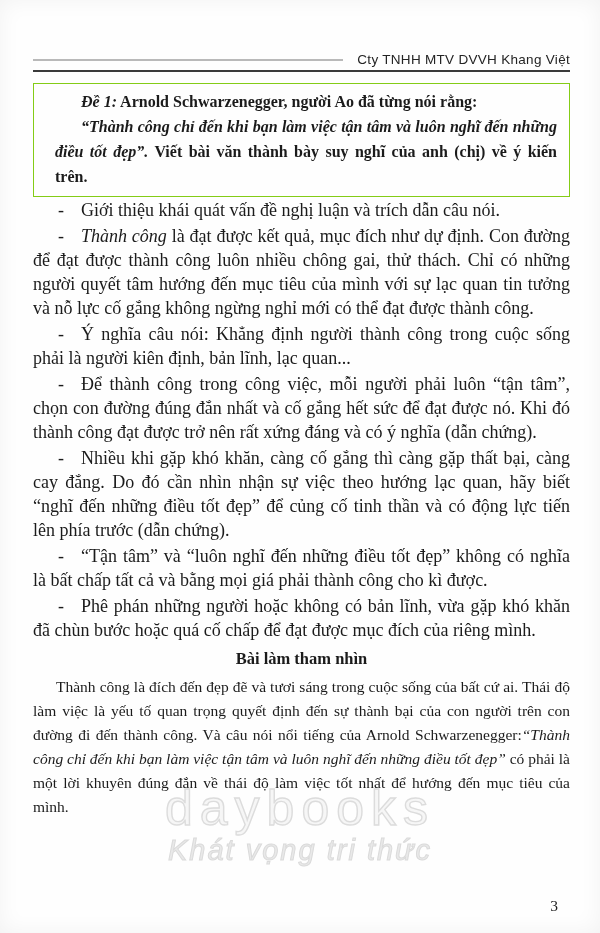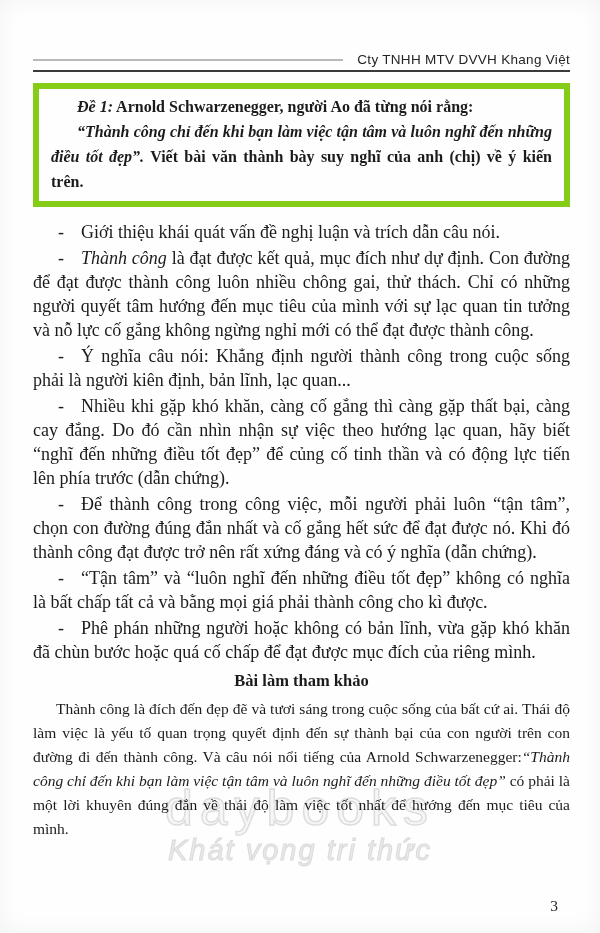--- a/index.html
+++ b/index.html
@@ -41,23 +41,23 @@
   }
   .header-text {
     font-family: "Liberation Sans", sans-serif;
     font-size: 13.5px;
     letter-spacing: 0.3px;
     color: #242424;
     white-space: nowrap;
   }
   
   .prompt-box {
-    border: 6px solid #84cc16;
-    padding: 5px 12px 7px 12px;
-    margin-bottom: 13px;
+    border: 1px solid #84cc16;
+    padding: 5px 12px 7px 21px;
+    margin-bottom: 1px;
   }
   .prompt-box p {
     margin: 0;
     text-indent: 26px;
     font-size: 16px;
     line-height: 25px;
     font-weight: bold;
     text-align: justify;
   }
   .bi { font-style: italic; font-weight: bold; }
@@ -148,30 +148,30 @@
       <p><span class="bi">“Thành công chỉ đến khi bạn làm việc tận tâm và luôn nghĩ đến những điều tốt đẹp”.</span><span class="b"> Viết bài văn thành bày suy nghĩ của anh (chị) về ý kiến trên.</span></p>
     </div>
 
 
     <p class="li"><span class="dash">-</span><span>Giới thiệu khái quát vấn đề nghị luận và trích dẫn câu nói.</span></p>
 
     <p class="li"><span class="dash">-</span><span class="it">Thành công</span><span> là đạt được kết quả, mục đích như dự định. Con đường để đạt được thành công luôn nhiều chông gai, thử thách. Chỉ có những người quyết tâm hướng đến mục tiêu của mình với sự lạc quan tin tưởng và nỗ lực cố gắng không ngừng nghỉ mới có thể đạt được thành công.</span></p>
 
     <p class="li"><span class="dash">-</span><span>Ý nghĩa câu nói: Khẳng định người thành công trong cuộc sống phải là người kiên định, bản lĩnh, lạc quan...</span></p>
 
+    <p class="li"><span class="dash">-</span><span>Để thành công trong công việc, mỗi người phải luôn “tận tâm”, chọn con đường đúng đắn nhất và cố gắng hết sức để đạt được nó. Khi đó thành công đạt được trở nên rất xứng đáng và có ý nghĩa (dẫn chứng).</span></p>
+
     <p class="li"><span class="dash">-</span><span>Nhiều khi gặp khó khăn, càng cố gắng thì càng gặp thất bại, càng cay đắng. Do đó cần nhìn nhận sự việc theo hướng lạc quan, hãy biết “nghĩ đến những điều tốt đẹp” để củng cố tinh thần và có động lực tiến lên phía trước (dẫn chứng).</span></p>
-
-    <p class="li"><span class="dash">-</span><span>Để thành công trong công việc, mỗi người phải luôn “tận tâm”, chọn con đường đúng đắn nhất và cố gắng hết sức để đạt được nó. Khi đó thành công đạt được trở nên rất xứng đáng và có ý nghĩa (dẫn chứng).</span></p>
 
     <p class="li"><span class="dash">-</span><span>“Tận tâm” và “luôn nghĩ đến những điều tốt đẹp” không có nghĩa là bất chấp tất cả và bằng mọi giá phải thành công cho kì được.</span></p>
 
     <p class="li"><span class="dash">-</span><span>Phê phán những người hoặc không có bản lĩnh, vừa gặp khó khăn đã chùn bước hoặc quá cố chấp để đạt được mục đích của riêng mình.</span></p>
 
 
-    <div class="section-heading">Bài làm tham khảo</div>
+    <div class="section-heading">Bài làm tham nhìn</div>
 
     <p class="para"><span>Thành công là đích đến đẹp đẽ và tươi sáng trong cuộc sống của bất cứ ai. Thái độ làm việc là yếu tố quan trọng quyết định đến sự thành bại của con người trên con đường đi đến thành công. Và câu nói nổi tiếng của Arnold Schwarzenegger:</span><span class="it">“Thành công chỉ đến khi bạn làm việc tận tâm và luôn nghĩ đến những điều tốt đẹp”</span><span> có phải là một lời khuyên đúng đắn về thái độ làm việc tốt nhất để hướng đến mục tiêu của mình.</span></p>
 
 
   </div>
 
   <div class="page-number">3</div>
 
 </div>
 

